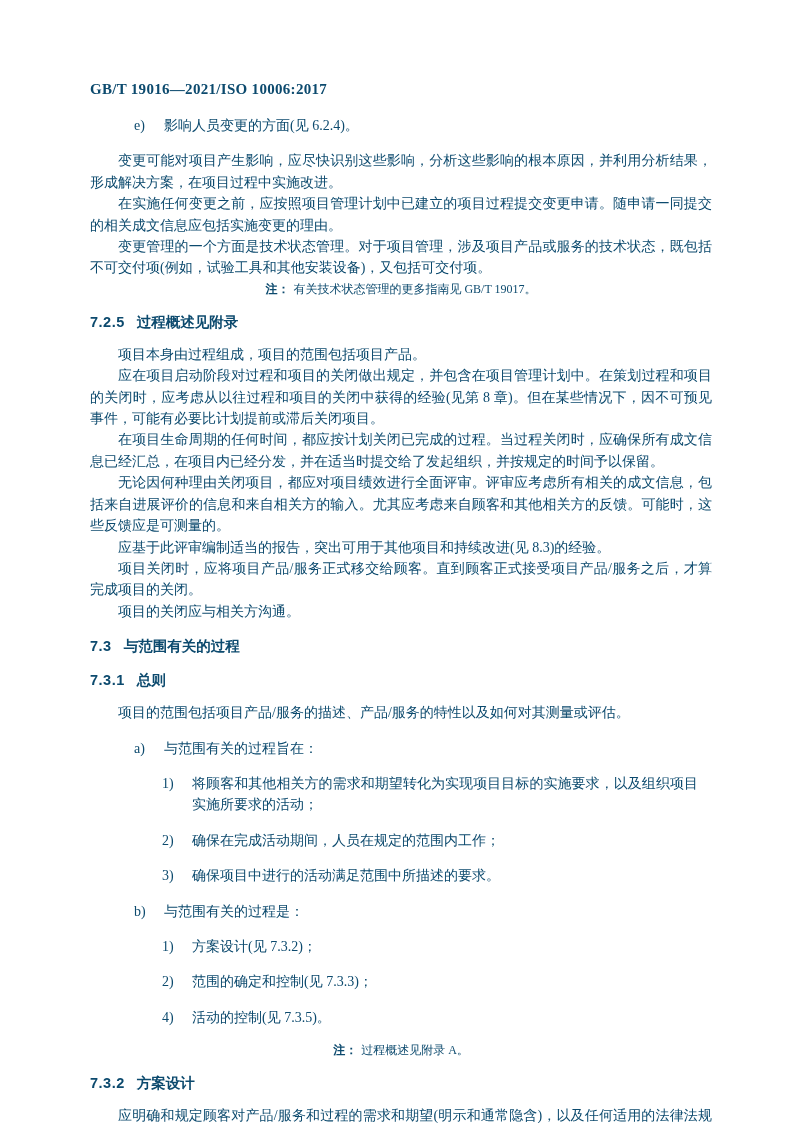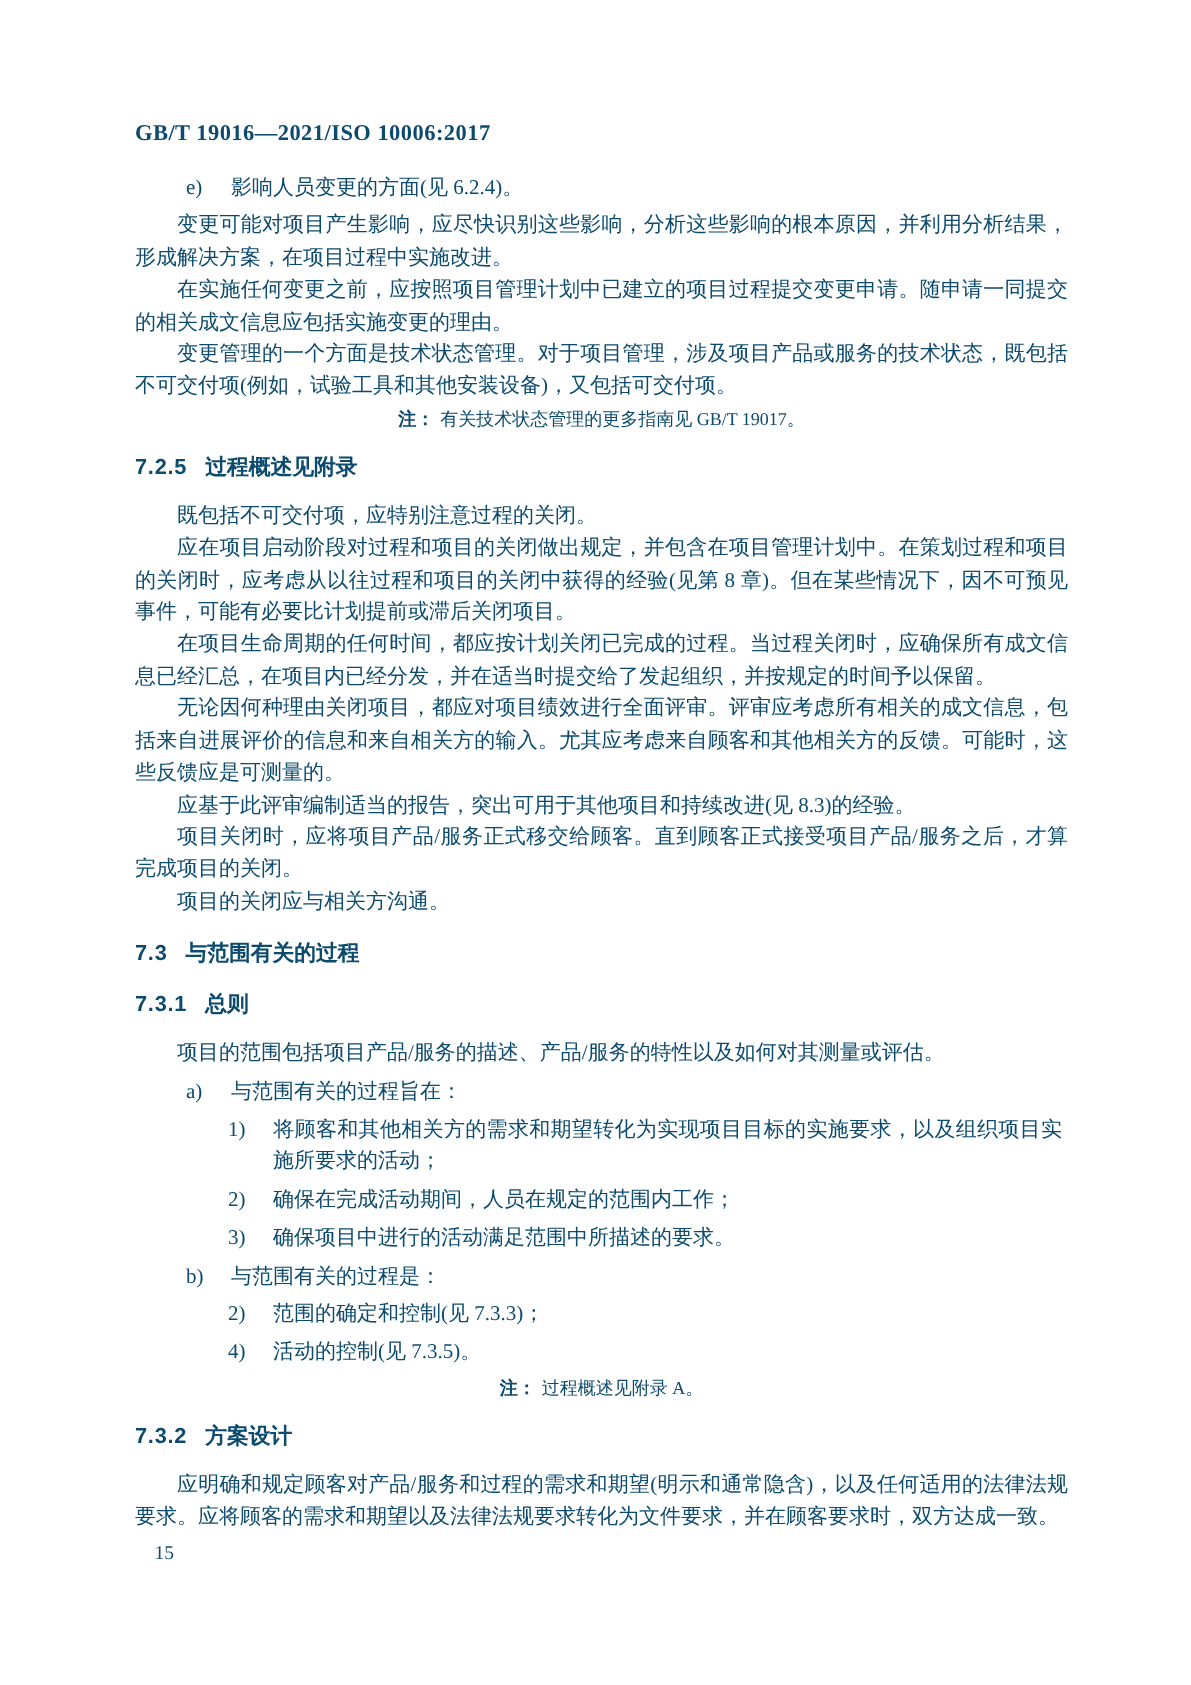--- a/index.html
+++ b/index.html
@@ -30,21 +30,21 @@
     line-height: 18px;
   }
   p.para {
     margin: 0;
     text-align: justify;
     text-justify: inter-character;
     text-indent: 2em;
     word-break: break-all;
   }
   .list-item {
-    margin: 4px;
+    margin: 14px;
     text-align: justify;
     text-justify: inter-character;
     word-break: break-all;
   }
   .li-l1 { padding-left: 60px; text-indent: -30px; }
   .li-l2 { padding-left: 88px; text-indent: -30px; }
   .li-label {
     display: inline-block;
     width: 30px;
     text-indent: 0;
@@ -85,21 +85,21 @@
     <p class="para">变更可能对项目产生影响，应尽快识别这些影响，分析这些影响的根本原因，并利用分析结果，形成解决方案，在项目过程中实施改进。</p>
     <p class="para">在实施任何变更之前，应按照项目管理计划中已建立的项目过程提交变更申请。随申请一同提交的相关成文信息应包括实施变更的理由。</p>
     <p class="para">变更管理的一个方面是技术状态管理。对于项目管理，涉及项目产品或服务的技术状态，既包括不可交付项(例如，试验工具和其他安装设备)，又包括可交付项。</p>
     <p class="note">
       <span class="note-label">注：</span><span>有关技术状态管理的更多指南见 GB/T 19017。</span>
     </p>
 
     <h3 class="sec">
       <span class="sec-num">7.2.5</span><span>过程概述见附录</span>
     </h3>
-    <p class="para">既包括不可交付项，应特别注意过程的关闭。</p>
+    <p class="para">项目本身由过程组成，项目的范围包括项目产品。</p>
     <p class="para">应在项目启动阶段对过程和项目的关闭做出规定，并包含在项目管理计划中。在策划过程和项目的关闭时，应考虑从以往过程和项目的关闭中获得的经验(见第 8 章)。但在某些情况下，因不可预见事件，可能有必要比计划提前或滞后关闭项目。</p>
     <p class="para">在项目生命周期的任何时间，都应按计划关闭已完成的过程。当过程关闭时，应确保所有成文信息已经汇总，在项目内已经分发，并在适当时提交给了发起组织，并按规定的时间予以保留。</p>
     <p class="para">无论因何种理由关闭项目，都应对项目绩效进行全面评审。评审应考虑所有相关的成文信息，包括来自进展评价的信息和来自相关方的输入。尤其应考虑来自顾客和其他相关方的反馈。可能时，这些反馈应是可测量的。</p>
     <p class="para">应基于此评审编制适当的报告，突出可用于其他项目和持续改进(见 8.3)的经验。</p>
     <p class="para">项目关闭时，应将项目产品/服务正式移交给顾客。直到顾客正式接受项目产品/服务之后，才算完成项目的关闭。</p>
     <p class="para">项目的关闭应与相关方沟通。</p>
 
     <h2 class="sec">
       <span class="sec-num">7.3</span><span>与范围有关的过程</span>
     </h2>
@@ -119,20 +119,23 @@
       <span class="li-label">2)</span><span>确保在完成活动期间，人员在规定的范围内工作；</span>
     </div>
     <div class="list-item li-l2">
       <span class="li-label">3)</span><span>确保项目中进行的活动满足范围中所描述的要求。</span>
     </div>
 
     <div class="list-item li-l1">
       <span class="li-label">b)</span><span>与范围有关的过程是：</span>
     </div>
     <div class="list-item li-l2">
+      <span class="li-label">1)</span><span>方案设计(见 7.3.2)；</span>
+    </div>
+    <div class="list-item li-l2">
       <span class="li-label">2)</span><span>范围的确定和控制(见 7.3.3)；</span>
     </div>
     <div class="list-item li-l2">
       <span class="li-label">4)</span><span>活动的控制(见 7.3.5)。</span>
     </div>
 
     <p class="note">
       <span class="note-label">注：</span><span>过程概述见附录 A。</span>
     </p>
 

